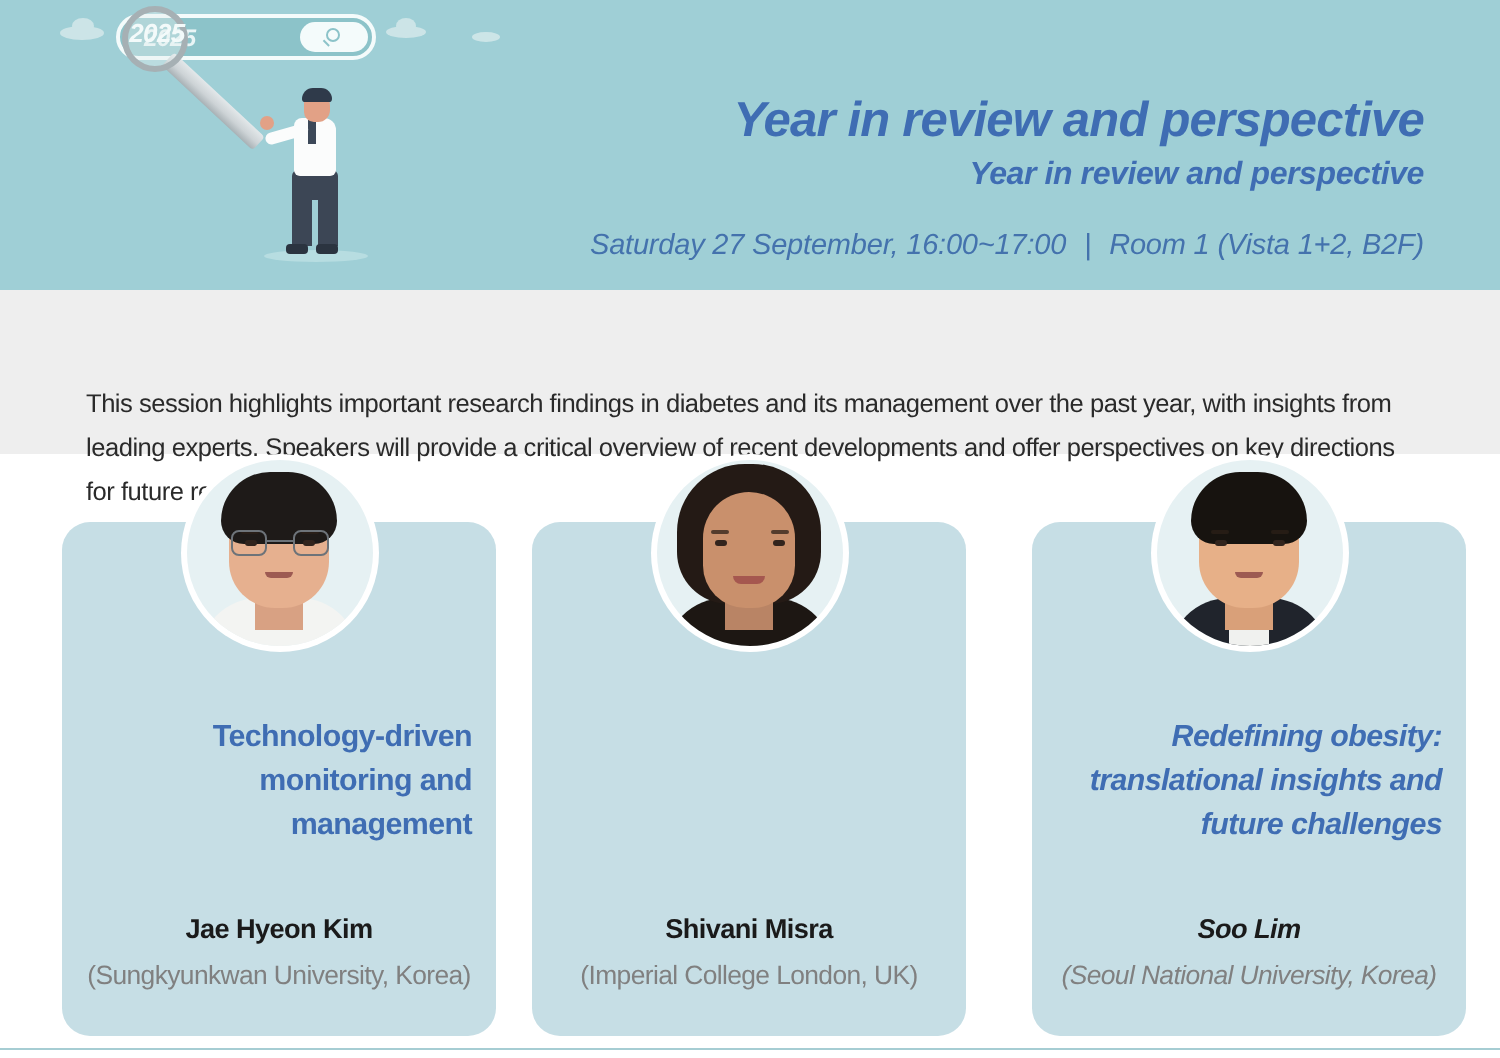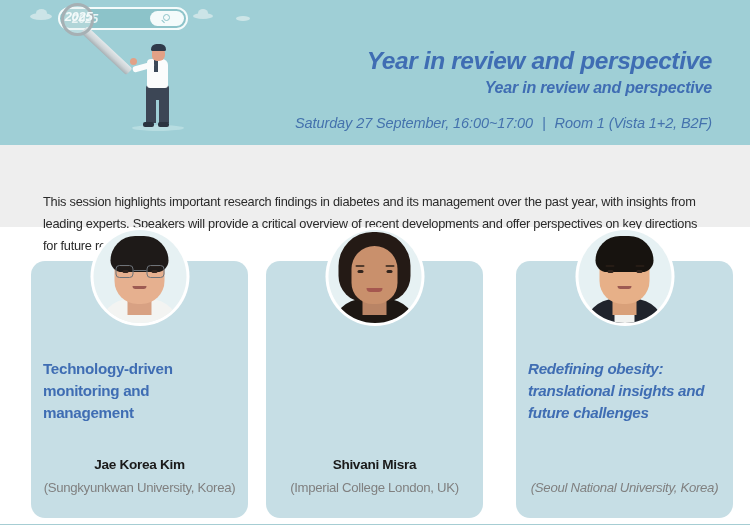--- a/index.html
+++ b/index.html
@@ -371,21 +371,21 @@
   .s3 .f-collar {
     position: absolute; left: 50%; bottom: 0; transform: translateX(-50%);
     width: 20px; height: 18px; background: #f0f1ef;
   }
 
   .card-title {
     position: absolute;
     left: 12px;
     right: 12px;
     top: 97px;
-    text-align: left;
+    text-align: right;
     font-size: 15.2px;
     font-weight: bold;
     color: #3f6db3;
     line-height: 22px;
     letter-spacing: -0.3px;
   }
   .card-speaker {
     position: absolute;
     left: 10px;
     right: 10px;
@@ -487,21 +487,21 @@
             <div class="f-glasses">
               <span class="lens l"></span>
                 <span class="bridge"></span>
                 <span class="lens r"></span>
             </div>
             <div class="f-mouth"></div>
           </div>
         </div>
       </div>
       <div class="card-title">Technology-driven monitoring and management</div>
-      <div class="card-speaker">Jae Korea Kim</div>
+      <div class="card-speaker">Jae Hyeon Kim</div>
       <div class="card-affil">(Sungkyunkwan University, Korea)</div>
     </div>
 
     <div class="card c2">
       <div class="avatar-wrap">
         <div class="avatar">
           <div class="face s2">
             <div class="f-shoulders"></div>
             <div class="f-hair"></div>
             <div class="f-neck"></div>
@@ -529,19 +529,20 @@
             <div class="f-hair"></div>
             <div class="f-brow l"></div>
             <div class="f-brow r"></div>
             <div class="f-eye l"></div>
             <div class="f-eye r"></div>
             <div class="f-mouth"></div>
           </div>
         </div>
       </div>
       <div class="card-title">Redefining obesity: translational insights and future challenges</div>
+      <div class="card-speaker">Soo Lim</div>
       <div class="card-affil">(Seoul National University, Korea)</div>
     </div>
 
   </div>
 
   <div class="bottom-rule"></div>
 </div>
 
 </body></html>

